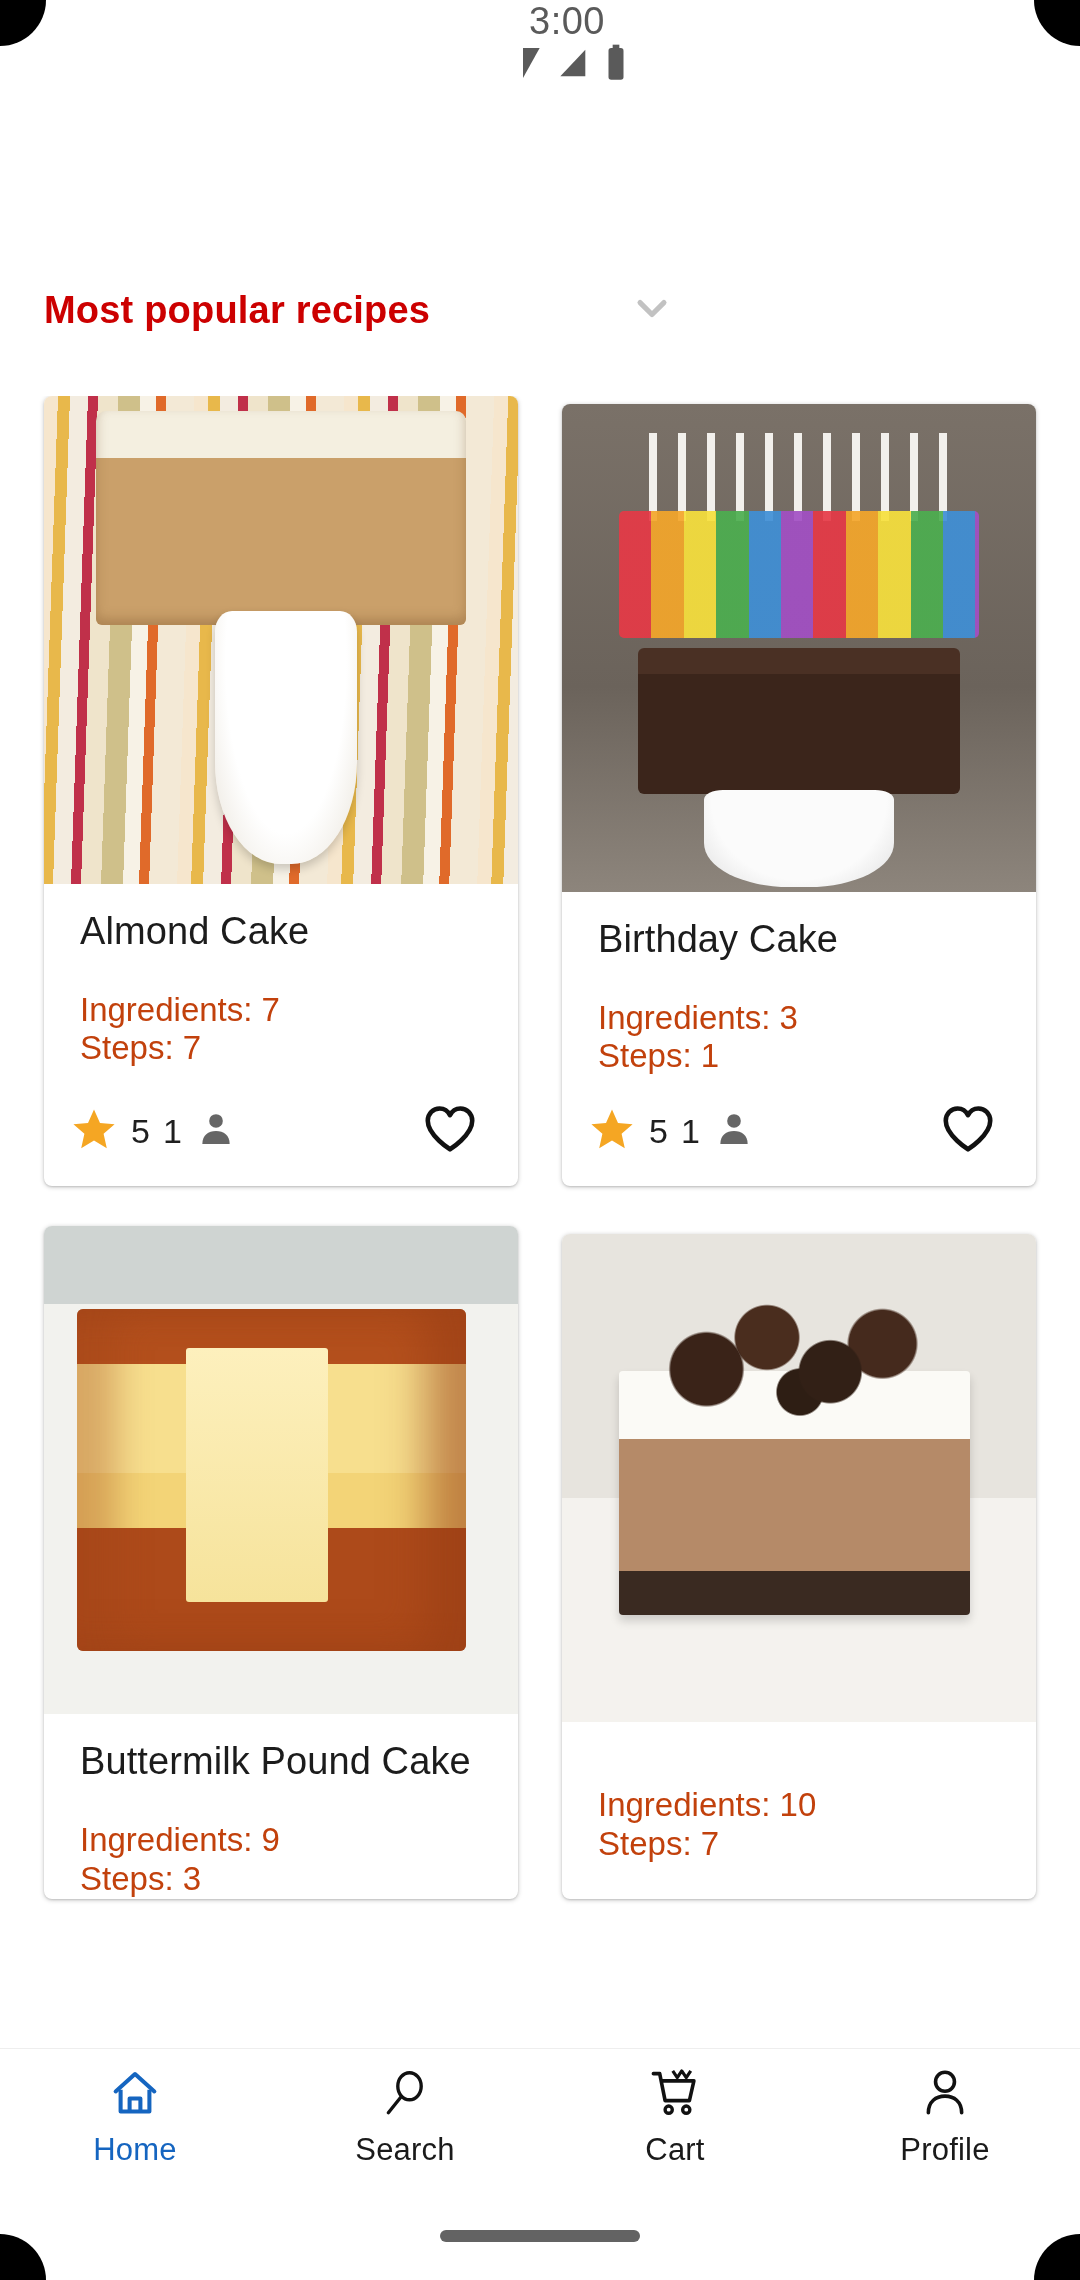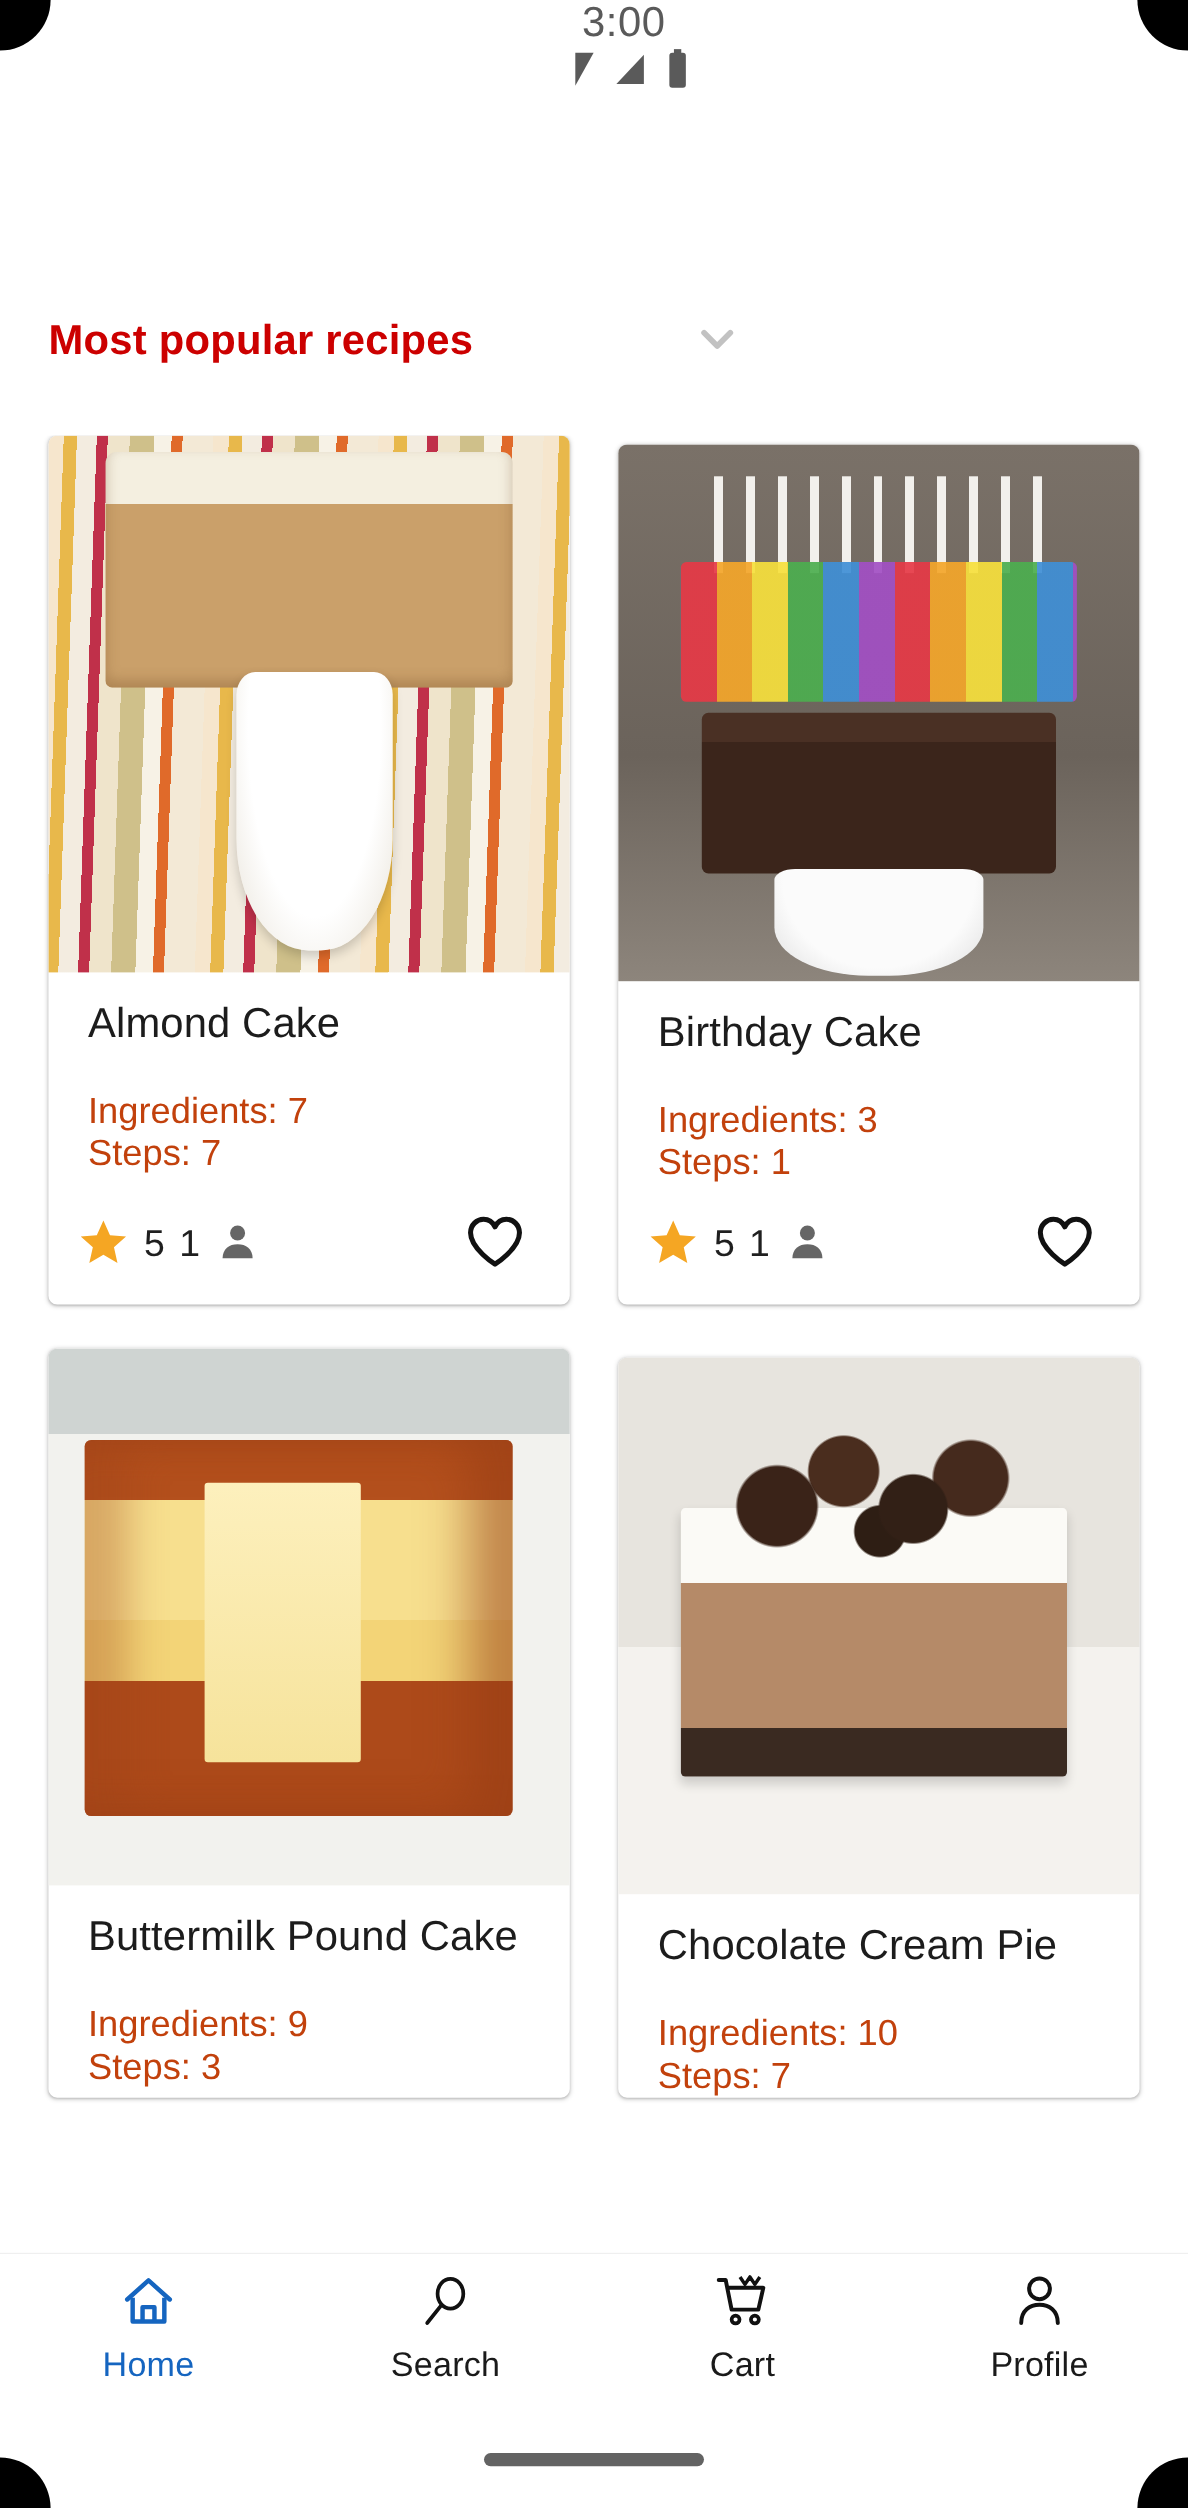--- a/index.html
+++ b/index.html
@@ -500,21 +500,20 @@
       </div>
     </div>
 
     <div class="recipe-card offset">
       <div class="card-image img-chocopie">
         <div class="cp-plate"></div>
         <div class="cp-slice"></div>
         <div class="cp-curls"></div>
       </div>
       <div class="card-body">
-        <div class="card-title">Chocolate Cream Pie</div>
         <div class="card-meta">
           <div>Ingredients: 10</div>
           <div>Steps: 7</div>
         </div>
       </div>
     </div>
 
   </div>
 
   <div id="nav-backdrop"></div>

